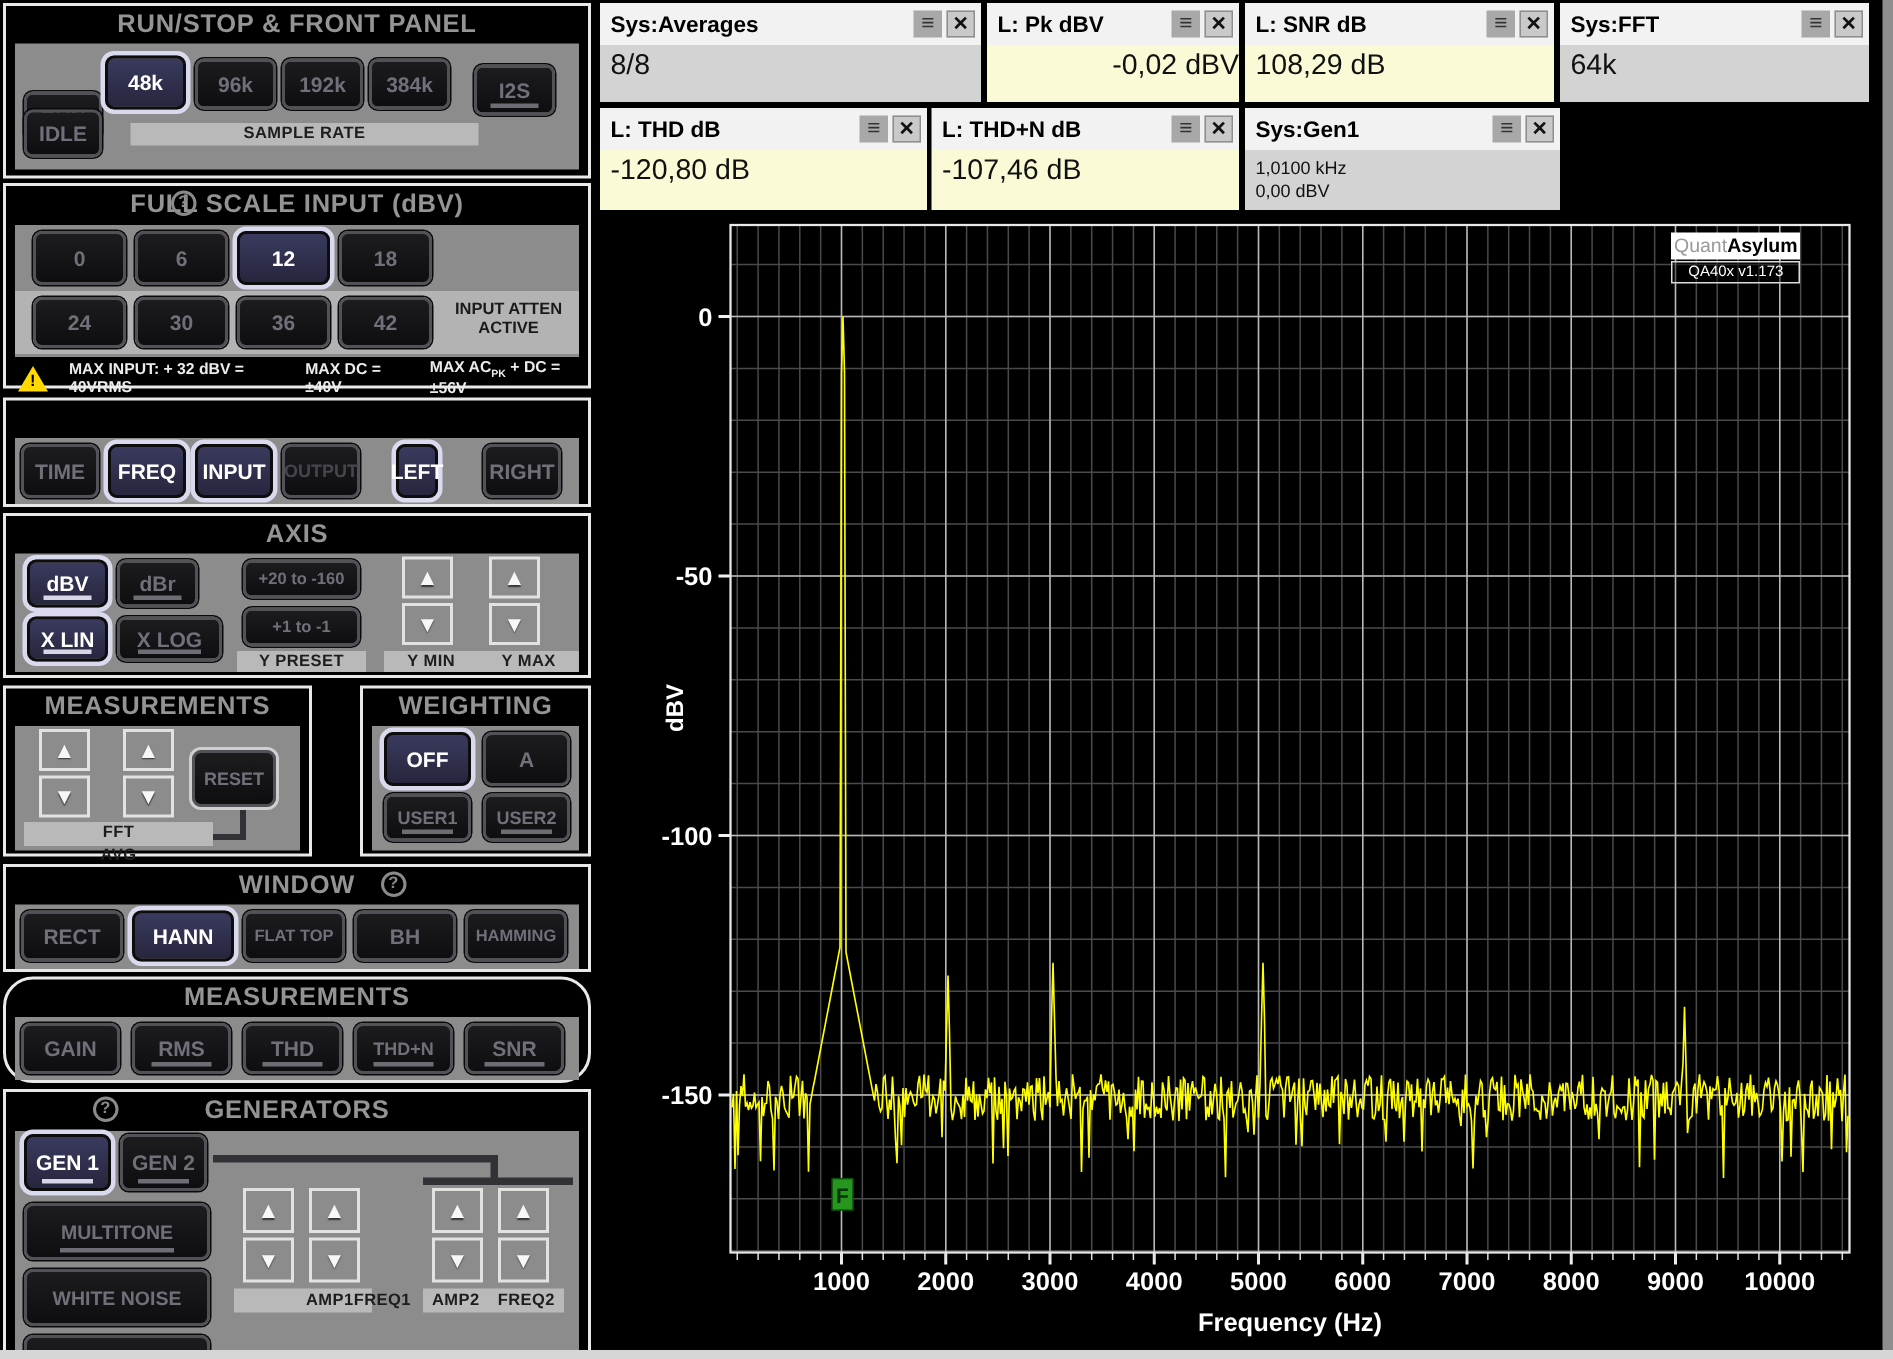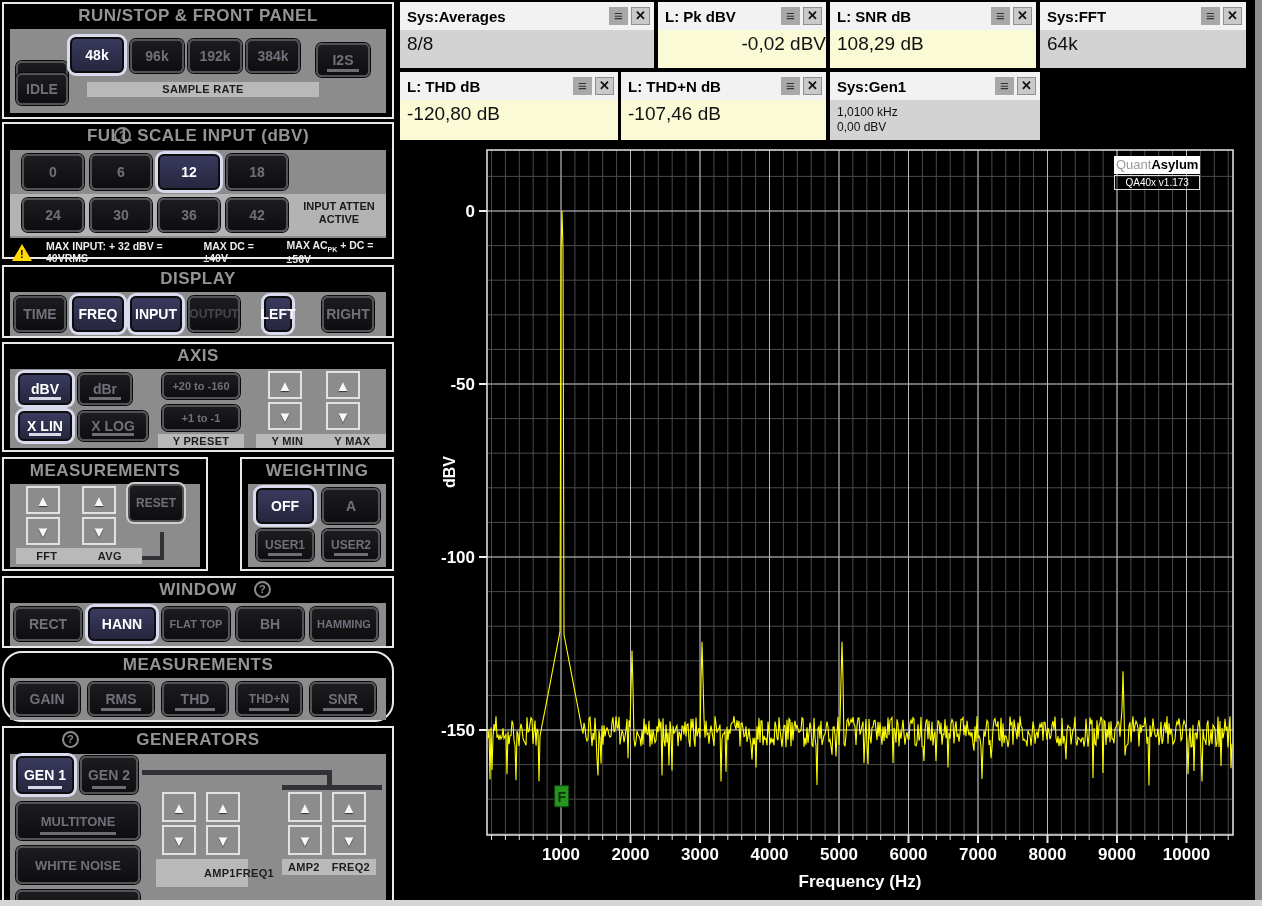--- a/index.html
+++ b/index.html
@@ -104,21 +104,20 @@
     </div>
     <div class="warnrow" style="top:115px;">
       <span class="tri"></span>
       <span>MAX INPUT: + 32 dBV = 40VRMS</span>
       <span>MAX DC = ±40V</span>
       <span><span>MAX AC</span><sub>PK</sub><span> + DC = ±56V</span></span>
     </div>
   </div>
 
   <div class="panel" style="top:265px;height:73px;">
-    <div class="ptitle">DISPLAY</div>
     <div class="pbody" style="top:25px;height:44px;">
       <div class="b" style="left:4px;top:4px;width:52px;height:36px;">TIME</div>
       <div class="b sel" style="left:62px;top:4px;width:52px;height:36px;">FREQ</div>
       <div class="b sel" style="left:120px;top:4px;width:52px;height:36px;">INPUT</div>
       <div class="b dim f12" style="left:178px;top:4px;width:52px;height:36px;">OUTPUT</div>
       <div class="b sel" style="left:254px;top:4px;width:28px;height:36px;">LEFT</div>
       <div class="b" style="left:312px;top:4px;width:52px;height:36px;">RIGHT</div>
     </div>
   </div>
 
@@ -145,22 +144,22 @@
 
   <div class="panel" style="top:457px;height:114px;width:206px;">
     <div class="ptitle">MEASUREMENTS</div>
     <div class="pbody" style="top:25px;height:83px;">
       <div class="conn" style="left:150px;top:48px;width:4px;height:28px;"></div>
       <div class="conn" style="left:130px;top:72px;width:24px;height:4px;"></div>
       <div class="arrow" style="left:16px;top:2px;width:34px;height:28px;">▲</div>
       <div class="arrow" style="left:16px;top:33px;width:34px;height:28px;">▼</div>
       <div class="arrow" style="left:72px;top:2px;width:34px;height:28px;">▲</div>
       <div class="arrow" style="left:72px;top:33px;width:34px;height:28px;">▼</div>
-      <div class="b f12" style="left:118px;top:0;width:56px;height:38px;box-shadow:0 0 0 2px #cfcfcf;">RESET</div>
-      <div class="cap cap2" style="left:6px;top:64px;width:126px;height:16px;">
+      <div class="b f12" style="left:118px;top:16px;width:56px;height:38px;box-shadow:0 0 0 2px #cfcfcf;">RESET</div>
+      <div class="cap cap2" style="left:6px;top:64px;width:126px;height:16px;flex-direction:column;">
         <span>FFT</span>
         <span>AVG</span>
       </div>
     </div>
   </div>
 
   <div class="panel" style="left:240px;top:457px;height:114px;width:154px;">
     <div class="ptitle">WEIGHTING</div>
     <div class="pbody" style="top:25px;height:83px;">
       <div class="b sel" style="left:8px;top:4px;width:58px;height:36px;">OFF</div>
@@ -207,21 +206,21 @@
       <div class="conn" style="left:272px;top:31px;width:100px;height:5px;"></div>
       <div class="b sel ul" style="left:6px;top:2px;width:58px;height:38px;">GEN 1</div>
       <div class="b ul" style="left:70px;top:2px;width:58px;height:38px;">GEN 2</div>
       <div class="b ul f13" style="left:6px;top:48px;width:124px;height:38px;">MULTITONE</div>
       <div class="b f13" style="left:6px;top:92px;width:124px;height:38px;">WHITE NOISE</div>
       <div class="b ul f11" style="left:6px;top:136px;width:124px;height:38px;">FREQ RESPONSE</div>
       <div class="arrow" style="left:152px;top:38px;width:34px;height:30px;">▲</div>
       <div class="arrow" style="left:152px;top:71px;width:34px;height:30px;">▼</div>
       <div class="arrow" style="left:196px;top:38px;width:34px;height:30px;">▲</div>
       <div class="arrow" style="left:196px;top:71px;width:34px;height:30px;">▼</div>
-      <div class="cap cap2" style="left:146px;top:105px;width:92px;height:28px;padding-left:48px;">
+      <div class="cap cap2" style="left:146px;top:105px;width:92px;height:16px;padding-left:48px;">
         <span>AMP1</span>
         <span>FREQ1</span>
       </div>
       <div class="arrow" style="left:278px;top:38px;width:34px;height:30px;">▲</div>
       <div class="arrow" style="left:278px;top:71px;width:34px;height:30px;">▼</div>
       <div class="arrow" style="left:322px;top:38px;width:34px;height:30px;">▲</div>
       <div class="arrow" style="left:322px;top:71px;width:34px;height:30px;">▼</div>
       <div class="cap cap2" style="left:272px;top:105px;width:94px;height:16px;">
         <span>AMP2</span>
         <span>FREQ2</span>

